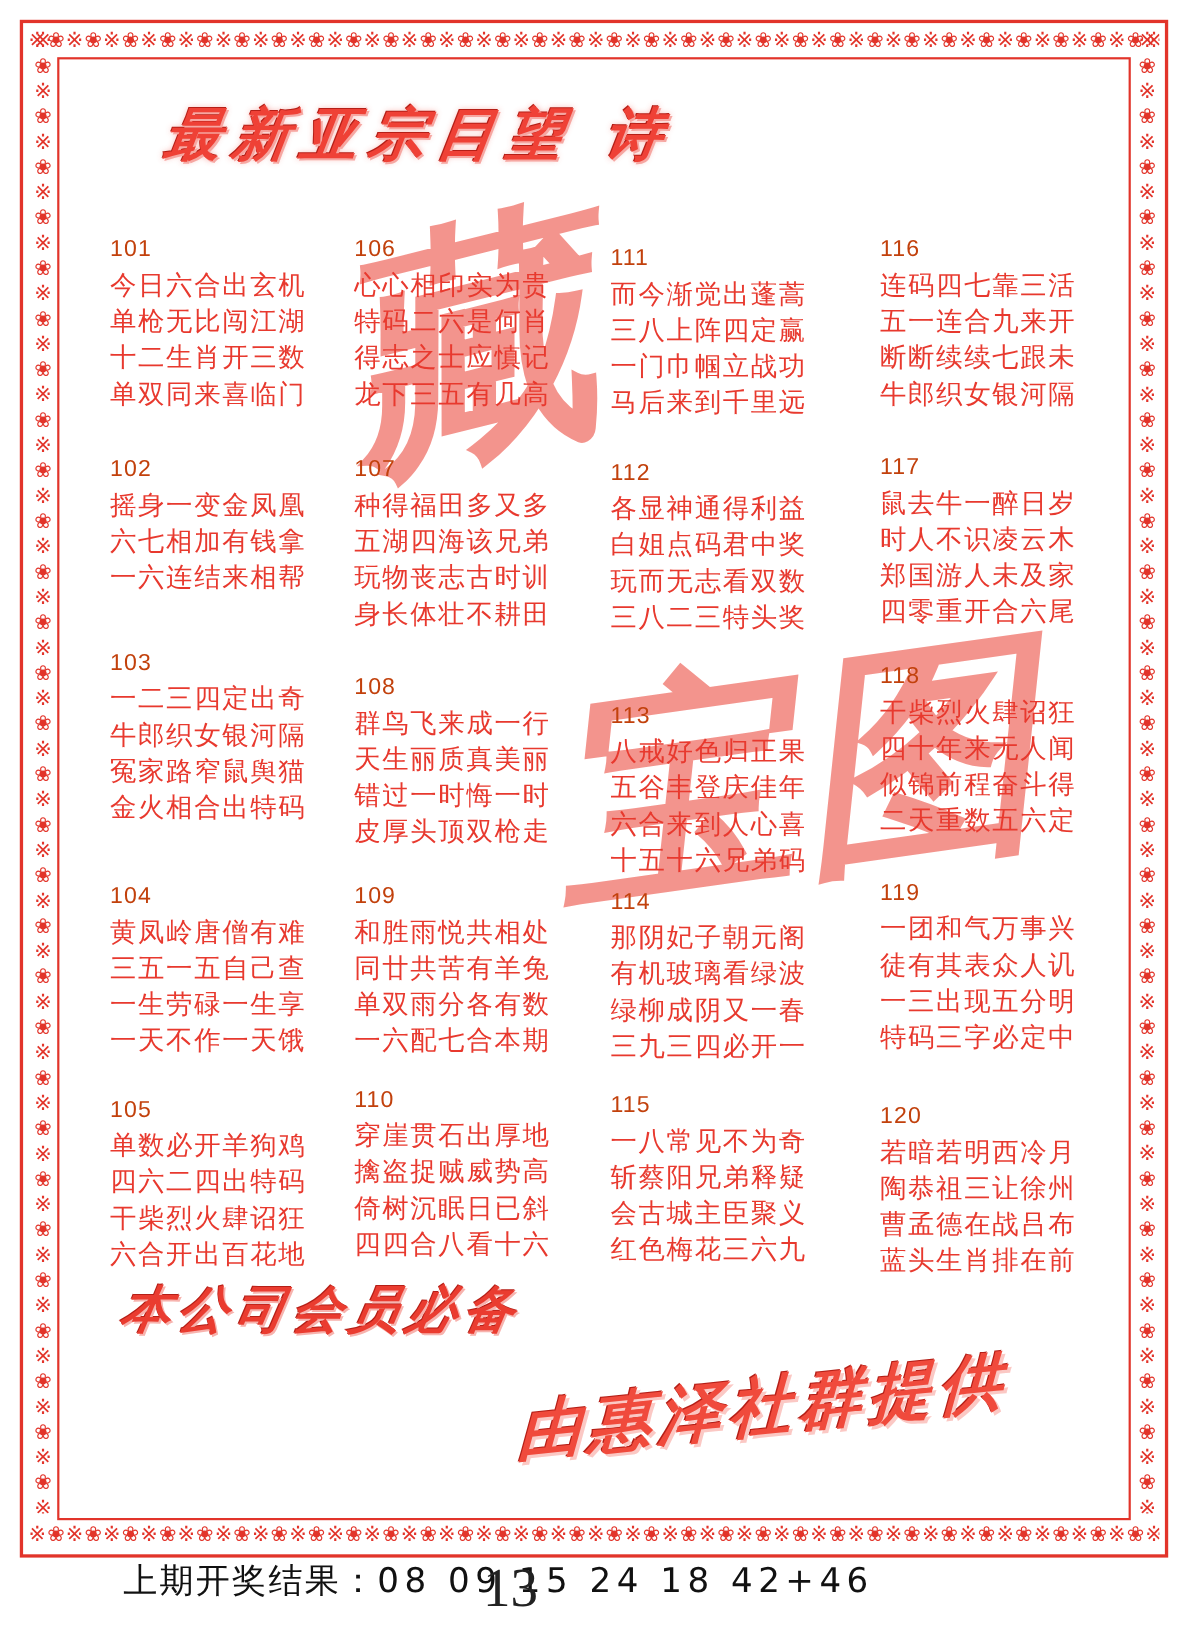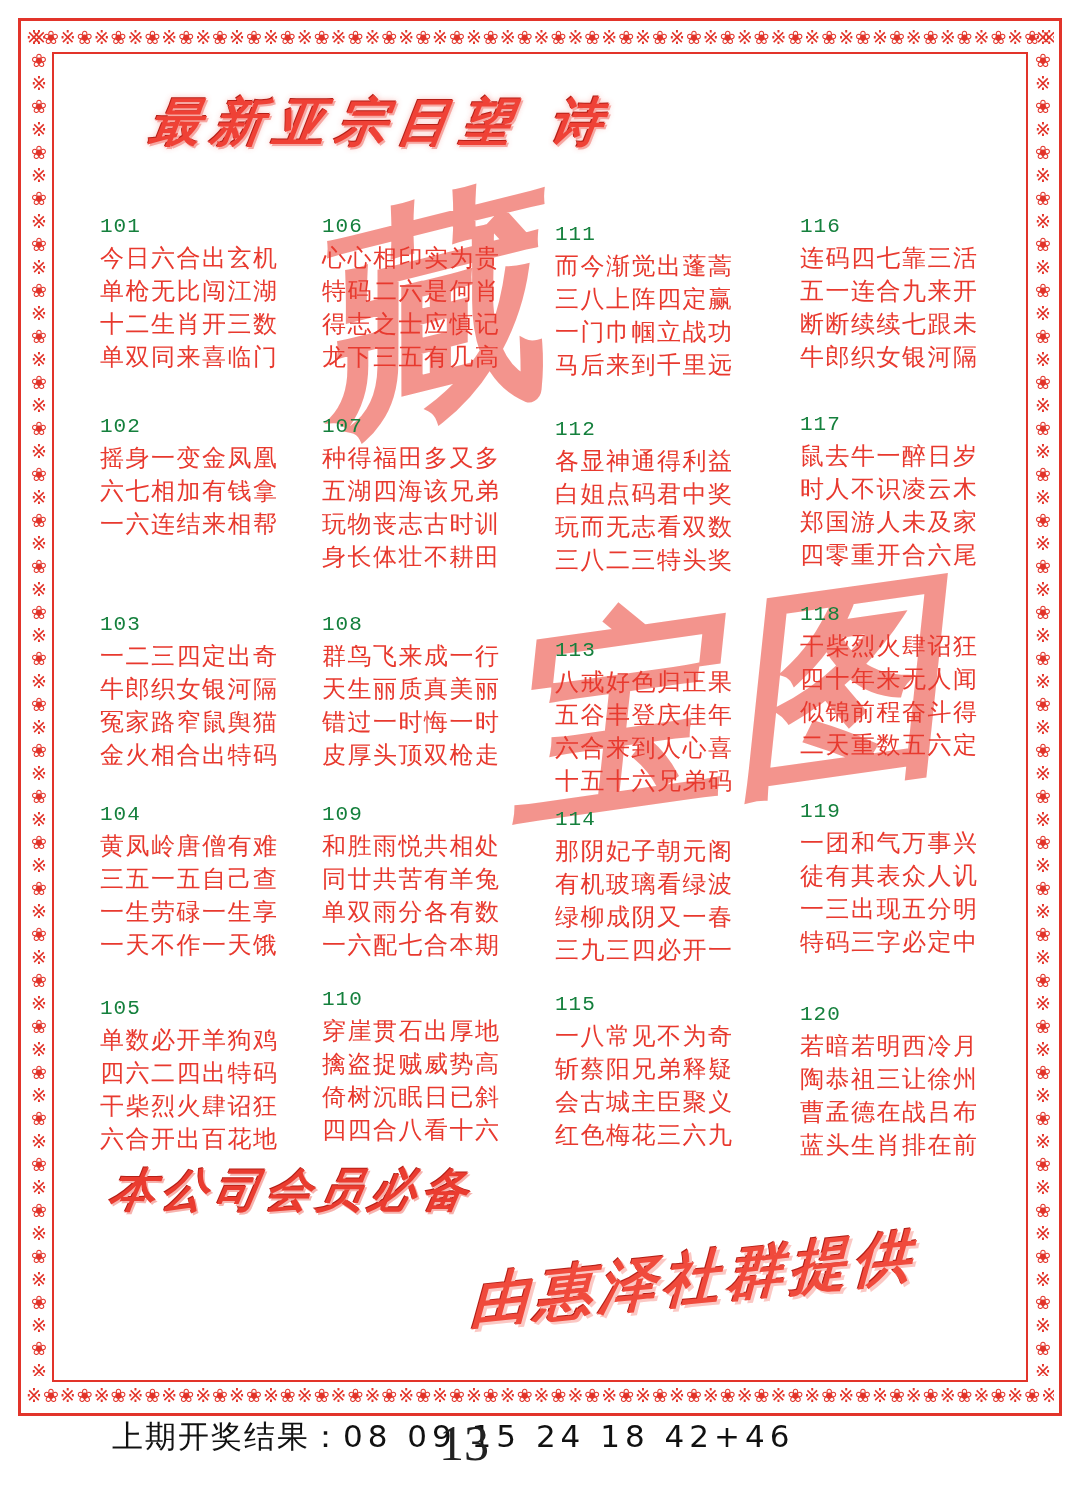--- a/index.html
+++ b/index.html
@@ -123,23 +123,23 @@
   .col-1 { left: 0px; }
   .col-2 { left: 222px; }
   .col-3 { left: 455px; }
   .col-4 { left: 700px; }
 
   .entry {
     position: absolute;
     width: 200px;
   }
   .entry .num {
-    font-family: Liberation Mono, monospace;
+    font-family: Liberation Sans, sans-serif;
     font-size: 21px;
-    color: #15803d;
+    color: #c2410c;
     letter-spacing: 1px;
     margin-bottom: 4px;
   }
   .entry .line {
     font-family: "DejaVu Sans", sans-serif;
     font-size: 24px;
     line-height: 33px;
     color: #e8392e;
     letter-spacing: 1.5px;
     white-space: nowrap;
@@ -226,21 +226,21 @@
         <div class="line">单枪无比闯江湖</div>
         <div class="line">十二生肖开三数</div>
         <div class="line">单双同来喜临门</div>
       </div>
       <div class="entry" style="top:200px">
         <div class="num">102</div>
         <div class="line">摇身一变金凤凰</div>
         <div class="line">六七相加有钱拿</div>
         <div class="line">一六连结来相帮</div>
       </div>
-      <div class="entry" style="top:398px">
+      <div class="entry" style="top:376px">
         <div class="num">103</div>
         <div class="line">一二三四定出奇</div>
         <div class="line">牛郎织女银河隔</div>
         <div class="line">冤家路窄鼠舆猫</div>
         <div class="line">金火相合出特码</div>
       </div>
       <div class="entry" style="top:588px">
         <div class="num">104</div>
         <div class="line">黄凤岭唐僧有难</div>
         <div class="line">三五一五自己查</div>

